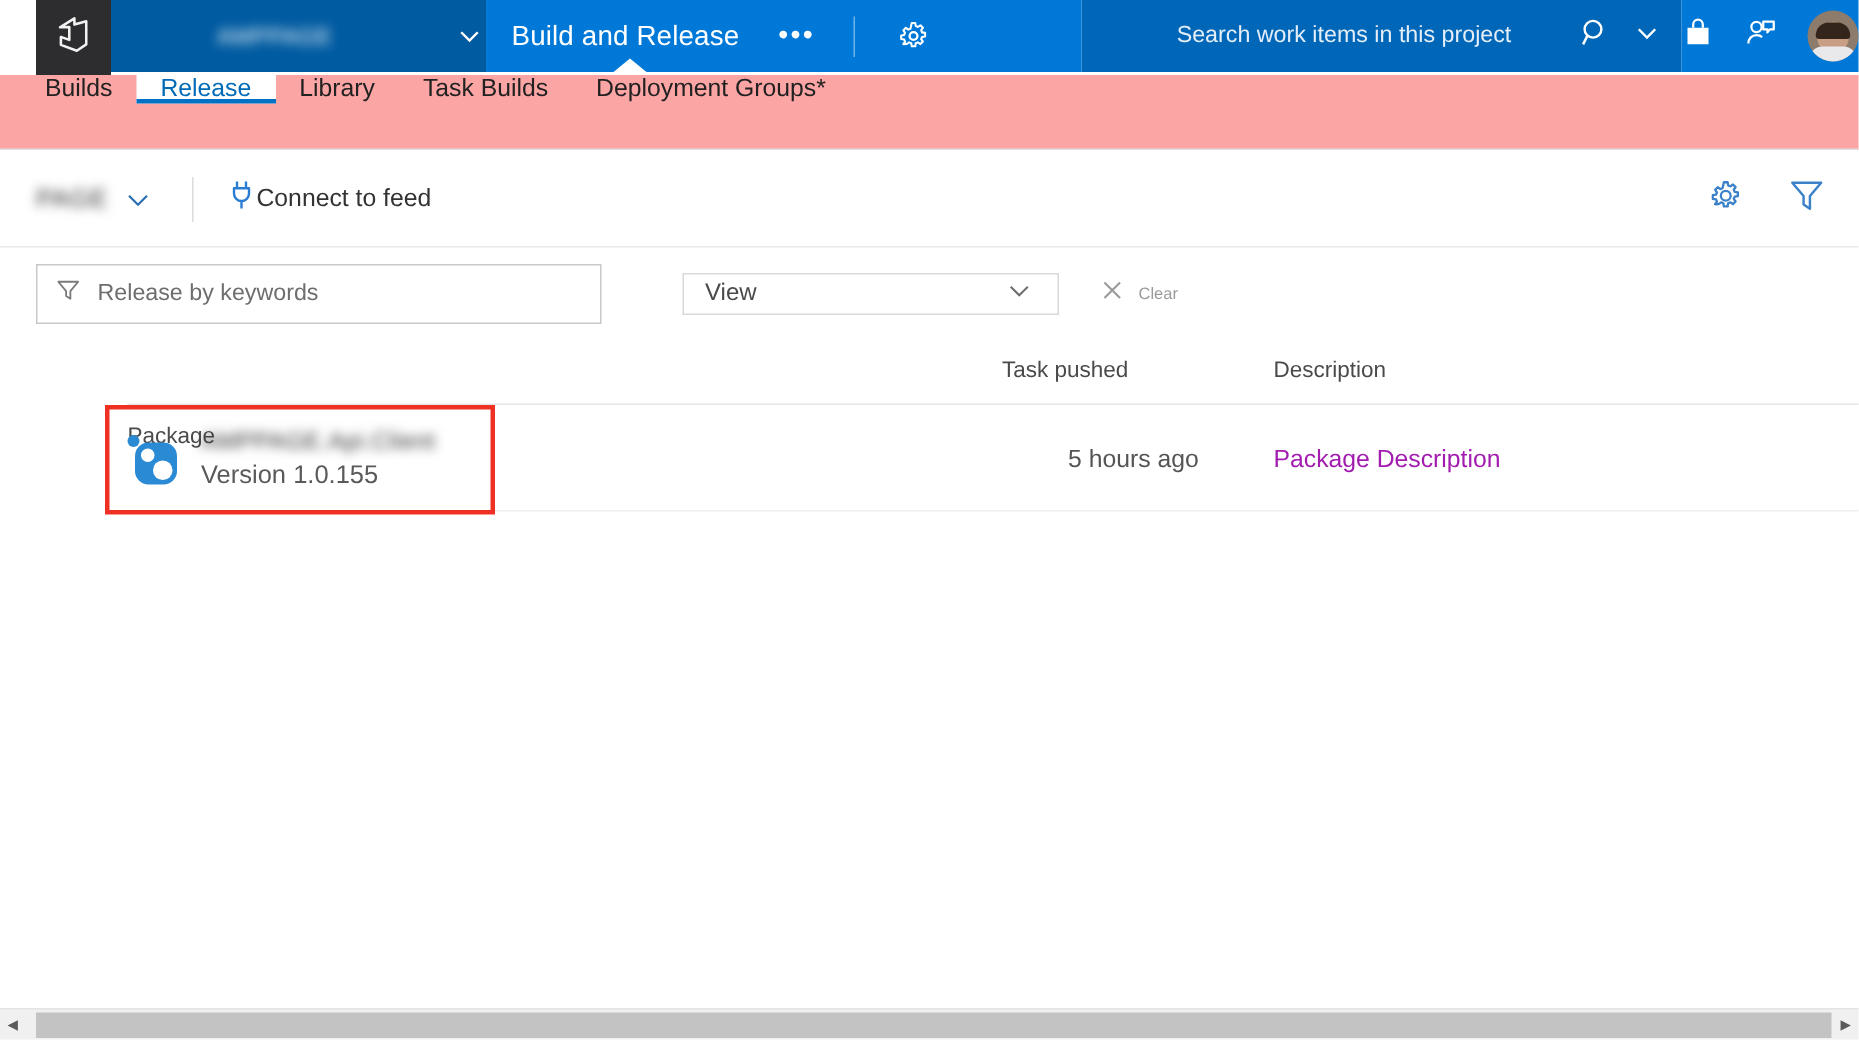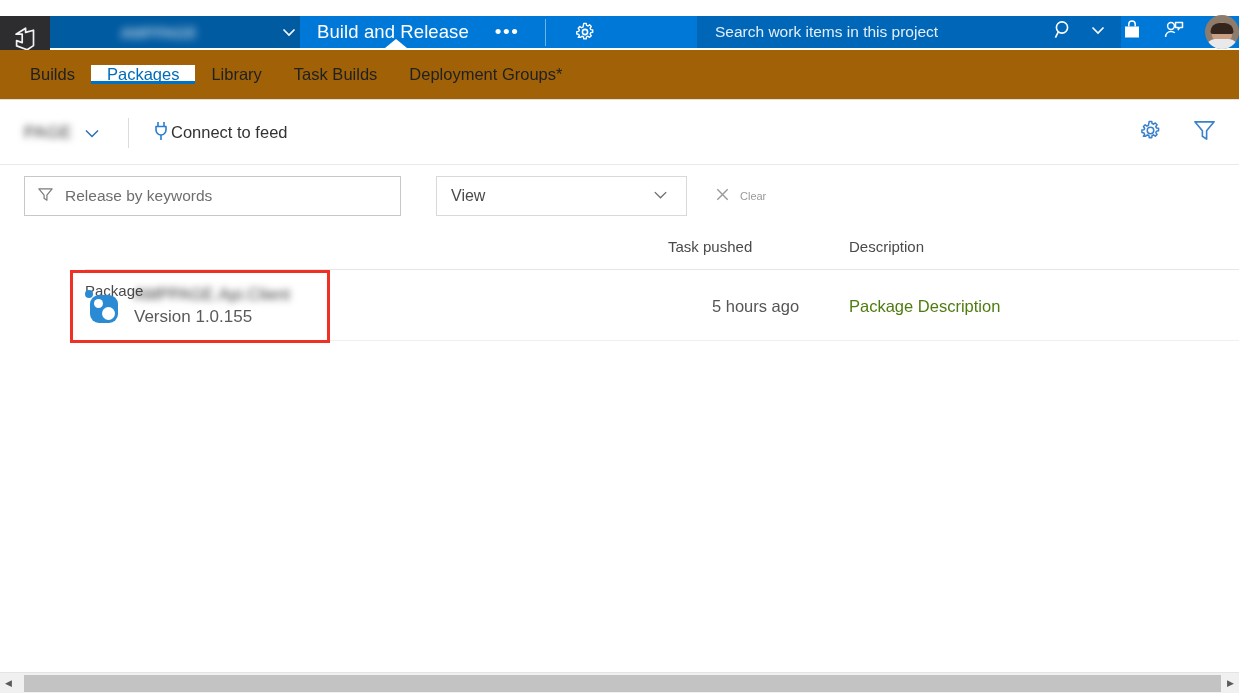--- a/index.html
+++ b/index.html
@@ -5,23 +5,23 @@
   * { box-sizing: border-box; margin: 0; padding: 0; }
   html, body {
     width: 1239px; height: 693px;
     background: #ffffff;
     font-family: "Liberation Sans", sans-serif;
     overflow: hidden;
   }
 
   
   .header {
-    position: absolute; top: 16px; left: 0;
-    width: 1239px; height: 32px;
-    display: flex; align-items: stretch;
+    position: absolute; top: 0; left: 0;
+    width: 1239px; height: 48px;
+    display: flex; align-items: stretch; padding-left: 24px;
   }
   .logo-box {
     width: 50px; height: 50px;
     background: #2d2d30;
     display: flex; align-items: center; justify-content: center;
     flex: 0 0 50px;
   }
   .header-left {
     background: #005ba1;
     display: flex; align-items: center;
@@ -72,20 +72,21 @@
     width: 0; height: 0;
     border-left: 11px solid transparent;
     border-right: 11px solid transparent;
     border-bottom: 9px solid #ffffff;
   }
   .header-search {
     background: #0067b8;
     flex: 1;
     display: flex; align-items: center;
     padding-left: 18px;
+    text-align: center;
   }
   .search-placeholder {
     color: #e3eef8; font-size: 15.5px;
     flex: 1;
   }
   .search-icons { display: flex; align-items: center; gap: 14px; padding-right: 14px; }
   .header-right {
     background: #0078d7;
     flex: 0 0 118px;
     display: flex; align-items: center; justify-content: center;
@@ -115,23 +116,23 @@
     transform: translateX(-50%);
     width: 32px; height: 12px;
     border-radius: 9px 9px 0 0;
     background: #e9e9ec;
   }
 
   
   .tabstrip {
     position: absolute; top: 50px; left: 0;
     width: 1239px; height: 50px;
-    background: #a16207;
+    background: #fca5a5;
     border-bottom: 1px solid #e0e0e0;
-    display: flex; align-items: center;
+    display: flex; align-items: flex-start;
     padding-left: 14px;
   }
   .tab {
     display: flex; align-items: center;
     padding: 0 16px;
     font-size: 16.5px;
     color: #212121;
     position: relative;
     cursor: pointer;
   }
@@ -180,24 +181,24 @@
   }
   .keyword-box {
     width: 377px; height: 40px;
     border: 1px solid #c8c8c8;
     background: #fff;
     display: flex; align-items: center;
     padding-left: 12px; gap: 11px;
   }
   .keyword-placeholder { font-size: 15.5px; color: #6e6e6e; }
   .view-box {
-    width: 251px; height: 40px;
+    width: 251px; height: 28px;
     border: 1px solid #d9d9d9;
     background: #fff;
-    margin-left: 35px;
+    margin-left: 54px;
     display: flex; align-items: center;
     padding: 0 16px 0 14px;
   }
   .view-label { font-size: 16px; color: #4a4a4a; flex: 1; }
   .clear-btn {
     display: flex; align-items: center; gap: 9px;
     margin-left: 27px; cursor: pointer;
   }
   .clear-label { font-size: 11px; color: #9a9a9a; }
 
@@ -255,21 +256,21 @@
   }
   .pkg-version { font-size: 17px; color: #5a5a5a; }
   .cell-pushed {
     position: absolute; left: 583px; top: 0;
     height: 70px; display: flex; align-items: center;
     font-size: 16.5px; color: #555; margin-left: 44px;
   }
   .cell-desc {
     position: absolute; left: 764px; top: 0;
     height: 70px; display: flex; align-items: center;
-    font-size: 16.5px; color: #4d7c0f;
+    font-size: 16.5px; color: #a21caf;
   }
 
   .redbox {
     position: absolute;
     left: 70px; top: 270px;
     width: 260px; height: 73px;
     border: 3px solid #ef3124;
     pointer-events: none;
   }
 
@@ -366,21 +367,21 @@
       <span class="shirt"></span>
     </span>
   </div>
 </div>
 
 <div class="tabstrip">
   <div class="tab">
       <span>Builds</span>
     </div>
   <div class="tab active">
-      <span>Packages</span>
+      <span>Release</span>
     </div>
   <div class="tab">
       <span>Library</span>
     </div>
   <div class="tab">
       <span>Task Builds</span>
     </div>
   <div class="tab">
       <span>Deployment Groups*</span>
     </div>

